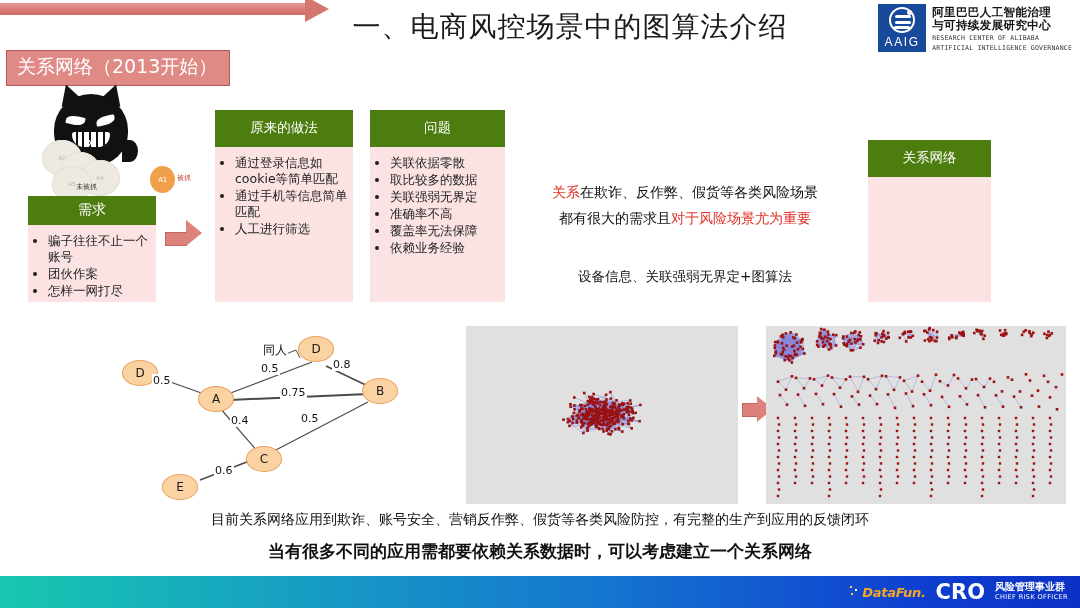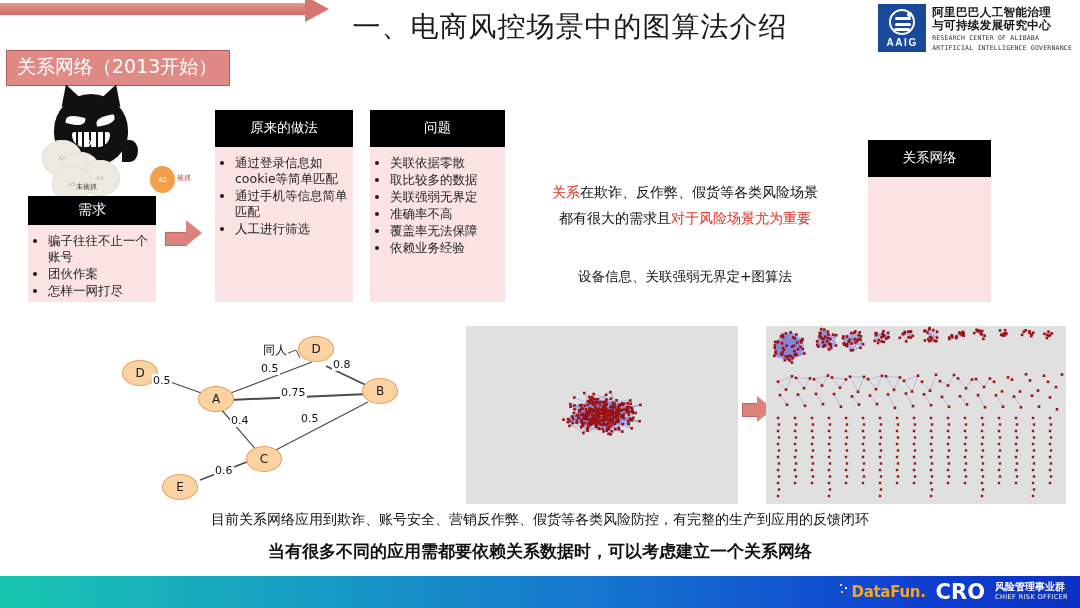--- a/index.html
+++ b/index.html
@@ -58,22 +58,22 @@
     width:16px; height:3px; background:#fff;
     box-shadow: 0 6px 0 0 #fff, -1px 11px 0 0 #fff;
     border-radius:2px;
   }
   .aaig-mark .glyph::after {
     content:"";
     position:absolute; right:1px; top:1px;
     width:5px; height:5px; border-radius:50%; background:#fff;
   }
   .aaig-mark .aaig-text {
-    font-size: 10px; letter-spacing: 1.6px;
-    margin-top: 2px; font-weight: bold;
+    font-size: 12px; letter-spacing: 1.6px;
+    margin-top: 2px; font-weight: normal;
   }
   .aaig-words { padding-top: 2px; }
   .aaig-cn {
     font-size: 11.5px; line-height: 13px;
     font-weight: bold; color: #111;
     letter-spacing: 0.4px;
     font-family: "DejaVu Sans", sans-serif;
   }
   .aaig-en {
     font-size: 6.5px; line-height: 8px;
@@ -161,21 +161,21 @@
   }
   .a1-label {
     position: absolute; left: 163px; top: 93px;
     font-size: 7px; color: #c0392b;
     font-family: "DejaVu Sans", sans-serif;
   }
 
   
   .card { position: absolute; background: #fae3e2; }
   .card-head {
-    background: #000000;
+    background: #4d7c0f;
     color: #fff;
     text-align: center;
     font-size: 13.5px;
     padding: 9px 4px 10px;
     font-family: "DejaVu Sans", sans-serif;
   }
   .card-body { padding: 8px 4px 8px 6px; }
   .card-body ul { margin: 0; padding-left: 14px; }
   .card-body li {
     font-size: 12.5px;
@@ -281,21 +281,21 @@
 
   
   .footer-bar {
     position: absolute;
     left: 0; bottom: 0; width: 1080px; height: 32px;
     background: linear-gradient(90deg,#18c7b0 0%, #17a6c0 22%, #1577cf 55%, #0f3fd0 85%, #0b31c4 100%);
     display: flex; align-items: center; justify-content: flex-end;
   }
   .footer-logos { display: flex; align-items: center; gap: 10px; padding-right: 12px; }
   .datafun {
-    color: #f5a623; font-size: 15px; font-weight: bold; 
+    color: #f5a623; font-size: 13px; font-weight: bold; font-style: italic;
     letter-spacing: -0.3px;
     display: flex; align-items: flex-start; gap: 2px;
     font-family: "DejaVu Sans", sans-serif;
   }
   .dots-mark {
     width: 11px; height: 12px;
     background:
       radial-gradient(circle, #ffd050 45%, transparent 46%) 0px 0px/4px 4px,
       radial-gradient(circle, #fff 45%, transparent 46%) 5px 3px/4px 4px,
       radial-gradient(circle, #ffd050 45%, transparent 46%) 1px 7px/4px 4px;

